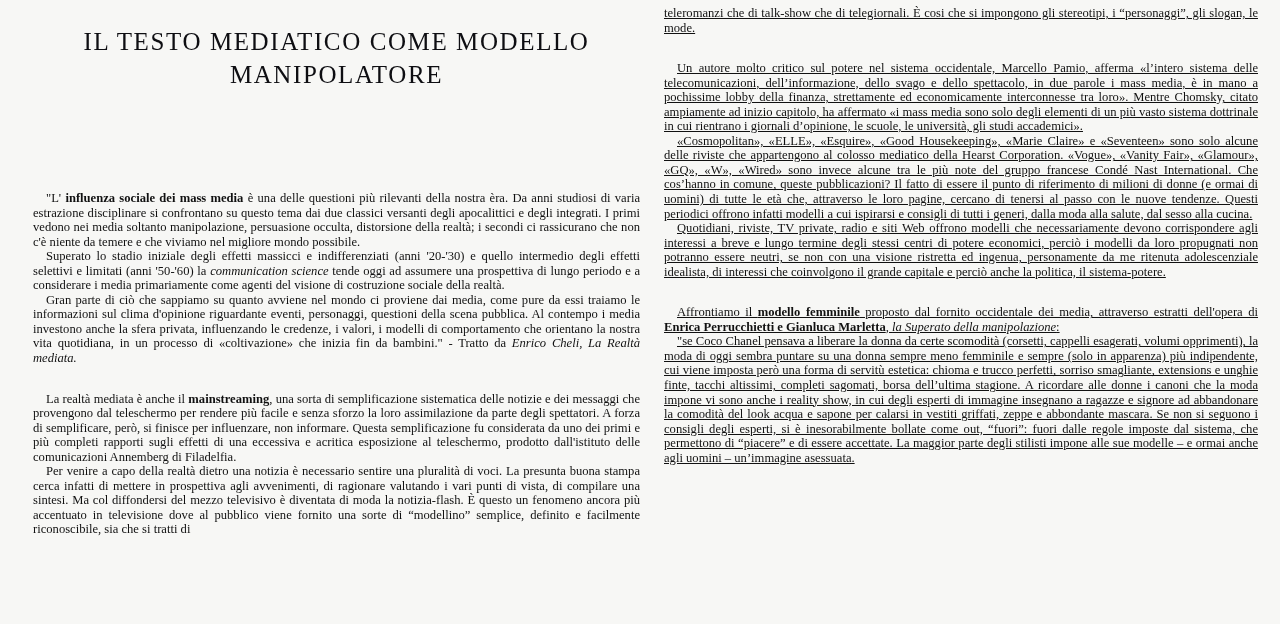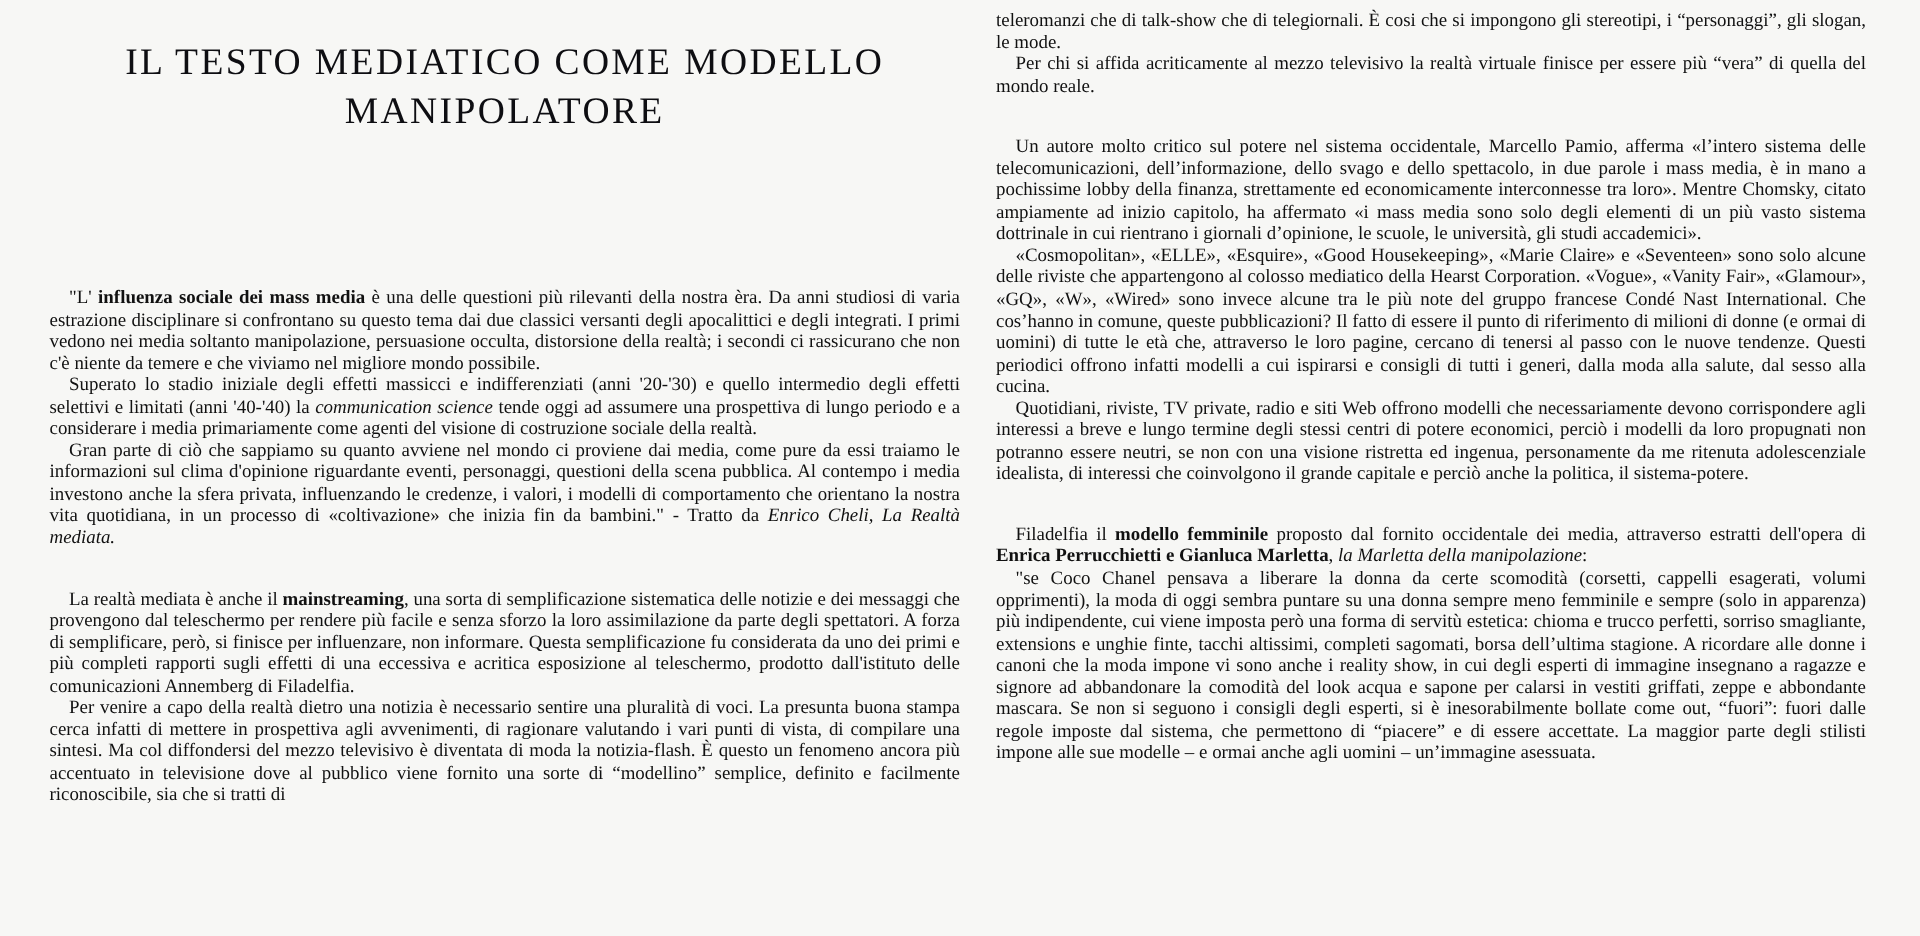--- a/index.html
+++ b/index.html
@@ -28,21 +28,22 @@
   }
   .col {
     box-sizing: border-box;
   }
   .col-left {
     width: 652px;
     padding: 0 12px 12px 33px;
   }
   .col-right {
     width: 628px;
-    padding: 6px 36px 0 12px;
+    padding: 6px 22px 0 12px;
+    text-decoration: underline;
   }
   .doc-title {
     font-size: 25px;
     line-height: 33px;
     text-align: center;
     letter-spacing: 1.6px;
     font-weight: normal;
     margin: 25px 0 0 0;
     padding: 0 10px;
     color: #0e0e12;
@@ -81,33 +82,32 @@
 <body style="background: rgb(247, 247, 245); color: rgb(17, 17, 17);">
 
 <div class="page">
   <div class="columns">
 
     <div class="col col-left">
       <h1 class="doc-title">IL TESTO MEDIATICO COME MODELLO MANIPOLATORE</h1>
       <div class="spacer-left"></div>
       <div class="block" id="left-body">
           <div class="p"><span>"L' </span><b>influenza sociale dei mass media</b><span> è una delle questioni più rilevanti della nostra èra. Da anni studiosi di varia estrazione disciplinare si confrontano su questo tema dai due classici versanti degli apocalittici e degli integrati. I primi vedono nei media soltanto manipolazione, persuasione occulta, distorsione della realtà; i secondi ci rassicurano che non c'è niente da temere e che viviamo nel migliore mondo possibile.</span></div>
-          <div class="p"><span>Superato lo stadio iniziale degli effetti massicci e indifferenziati (anni '20-'30) e quello intermedio degli effetti selettivi e limitati (anni '40-'40) la </span><i>communication science</i><span> tende oggi ad assumere una prospettiva di lungo periodo e a considerare i media primariamente come agenti del visione di costruzione sociale della realtà.</span></div>
+          <div class="p"><span>Superato lo stadio iniziale degli effetti massicci e indifferenziati (anni '20-'30) e quello intermedio degli effetti selettivi e limitati (anni '50-'60) la </span><i>communication science</i><span> tende oggi ad assumere una prospettiva di lungo periodo e a considerare i media primariamente come agenti del visione di costruzione sociale della realtà.</span></div>
           <div class="p"><span>Gran parte di ciò che sappiamo su quanto avviene nel mondo ci proviene dai media, come pure da essi traiamo le informazioni sul clima d'opinione riguardante eventi, personaggi, questioni della scena pubblica. Al contempo i media investono anche la sfera privata, influenzando le credenze, i valori, i modelli di comportamento che orientano la nostra vita quotidiana, in un processo di «coltivazione» che inizia fin da bambini." - Tratto da </span><i>Enrico Cheli, La Realtà mediata.</i></div>
           <div class="p gap-before"><span>La realtà mediata è anche il </span><b>mainstreaming</b><span>, una sorta di semplificazione sistematica delle notizie e dei messaggi che provengono dal teleschermo per rendere più facile e senza sforzo la loro assimilazione da parte degli spettatori. A forza di semplificare, però, si finisce per influenzare, non informare. Questa semplificazione fu considerata da uno dei primi e più completi rapporti sugli effetti di una eccessiva e acritica esposizione al teleschermo, prodotto dall'istituto delle comunicazioni Annemberg di Filadelfia.</span></div>
           <div class="p"><span>Per venire a capo della realtà dietro una notizia è necessario sentire una pluralità di voci. La presunta buona stampa cerca infatti di mettere in prospettiva agli avvenimenti, di ragionare valutando i vari punti di vista, di compilare una sintesi. Ma col diffondersi del mezzo televisivo è diventata di moda la notizia-flash. È questo un fenomeno ancora più accentuato in televisione dove al pubblico viene fornito una sorte di “modellino” semplice, definito e facilmente riconoscibile, sia che si tratti di</span></div>
         </div>
     </div>
 
     <div class="col col-right">
       <div class="block" id="right-body">
           <div class="p noindent"><span>teleromanzi che di talk-show che di telegiornali. È cosi che si impongono gli stereotipi, i “personaggi”, gli slogan, le mode.</span></div>
-          <div class="p"><span>Per chi si affida acriticamente al mezzo televisivo la realtà virtuale finisce per essere più “vera” di quella del mondo reale.</span></div>
           <div class="p gap-before"><span>Un autore molto critico sul potere nel sistema occidentale, Marcello Pamio, afferma «l’intero sistema delle telecomunicazioni, dell’informazione, dello svago e dello spettacolo, in due parole i mass media, è in mano a pochissime lobby della finanza, strettamente ed economicamente interconnesse tra loro». Mentre Chomsky, citato ampiamente ad inizio capitolo, ha affermato «i mass media sono solo degli elementi di un più vasto sistema dottrinale in cui rientrano i giornali d’opinione, le scuole, le università, gli studi accademici».</span></div>
           <div class="p"><span>«Cosmopolitan», «ELLE», «Esquire», «Good Housekeeping», «Marie Claire» e «Seventeen» sono solo alcune delle riviste che appartengono al colosso mediatico della Hearst Corporation. «Vogue», «Vanity Fair», «Glamour», «GQ», «W», «Wired» sono invece alcune tra le più note del gruppo francese Condé Nast International. Che cos’hanno in comune, queste pubblicazioni? Il fatto di essere il punto di riferimento di milioni di donne (e ormai di uomini) di tutte le età che, attraverso le loro pagine, cercano di tenersi al passo con le nuove tendenze. Questi periodici offrono infatti modelli a cui ispirarsi e consigli di tutti i generi, dalla moda alla salute, dal sesso alla cucina.</span></div>
           <div class="p"><span>Quotidiani, riviste, TV private, radio e siti Web offrono modelli che necessariamente devono corrispondere agli interessi a breve e lungo termine degli stessi centri di potere economici, perciò i modelli da loro propugnati non potranno essere neutri, se non con una visione ristretta ed ingenua, personamente da me ritenuta adolescenziale idealista, di interessi che coinvolgono il grande capitale e perciò anche la politica, il sistema-potere.</span></div>
-          <div class="p gap-before"><span>Filadelfia il </span><b>modello femminile</b><span> proposto dal fornito occidentale dei media, attraverso estratti dell'opera di </span><b>Enrica Perrucchietti e Gianluca Marletta</b><span>, </span><i>la Marletta della manipolazione</i><span>:</span></div>
+          <div class="p gap-before"><span>Affrontiamo il </span><b>modello femminile</b><span> proposto dal fornito occidentale dei media, attraverso estratti dell'opera di </span><b>Enrica Perrucchietti e Gianluca Marletta</b><span>, </span><i>la Superato della manipolazione</i><span>:</span></div>
           <div class="p"><span>"se Coco Chanel pensava a liberare la donna da certe scomodità (corsetti, cappelli esagerati, volumi opprimenti), la moda di oggi sembra puntare su una donna sempre meno femminile e sempre (solo in apparenza) più indipendente, cui viene imposta però una forma di servitù estetica: chioma e trucco perfetti, sorriso smagliante, extensions e unghie finte, tacchi altissimi, completi sagomati, borsa dell’ultima stagione. A ricordare alle donne i canoni che la moda impone vi sono anche i reality show, in cui degli esperti di immagine insegnano a ragazze e signore ad abbandonare la comodità del look acqua e sapone per calarsi in vestiti griffati, zeppe e abbondante mascara. Se non si seguono i consigli degli esperti, si è inesorabilmente bollate come out, “fuori”: fuori dalle regole imposte dal sistema, che permettono di “piacere” e di essere accettate. La maggior parte degli stilisti impone alle sue modelle – e ormai anche agli uomini – un’immagine asessuata.</span></div>
         </div>
     </div>
 
   </div>
 </div>
 
 </body></html>

